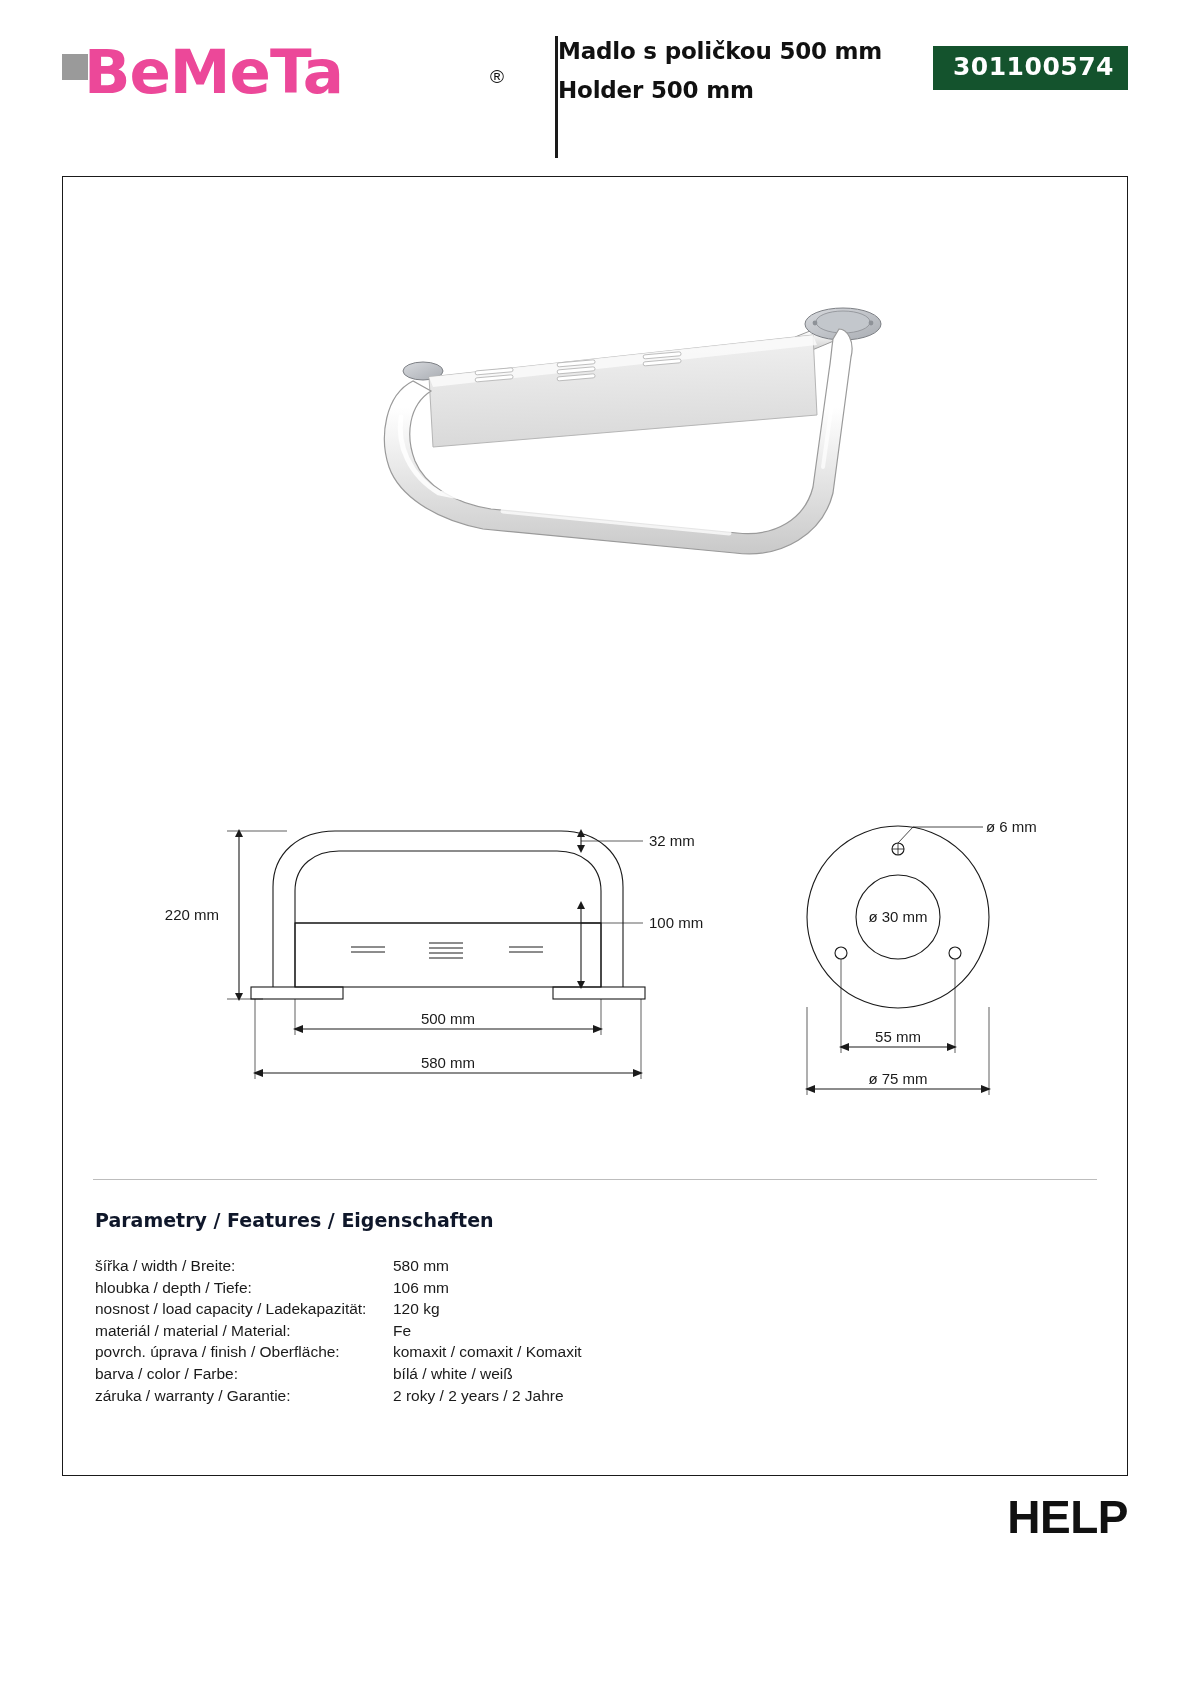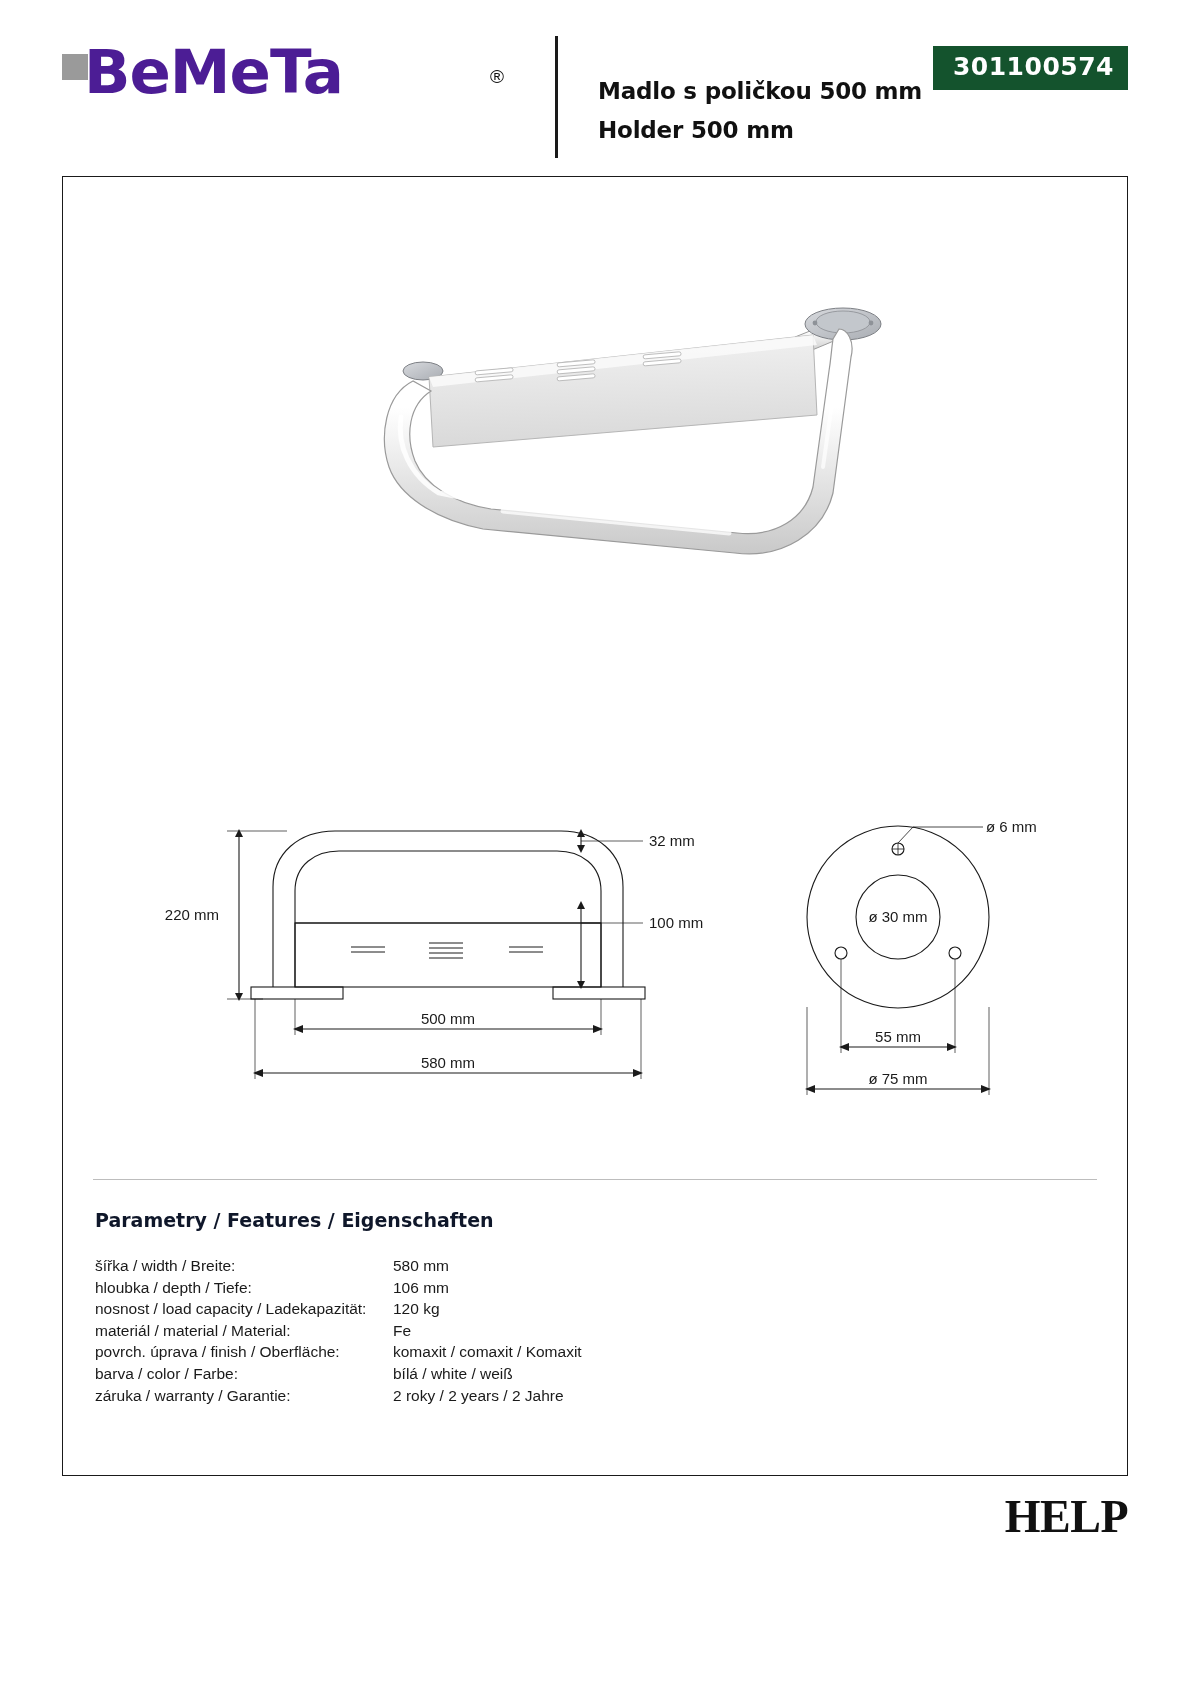--- a/index.html
+++ b/index.html
@@ -41,43 +41,42 @@
   }
   .logo-text {
     position: absolute;
     left: 22px;
     top: 0px;
     font-family: "DejaVu Sans", sans-serif;
     font-weight: bold;
     font-size: 61px;
     letter-spacing: -1px;
     line-height: 72px;
-    color: #4c1d95;
+    color: #ec4899;
   }
   .logo-reg {
     position: absolute;
     left: 428px;
     top: 30px;
     font-size: 19px;
     color: #111;
   }
   .title-rule {
     position: absolute;
     left: 493px;
     top: 8px;
     width: 3px;
     height: 122px;
     background: #1a1a1a;
   }
   .titles {
     position: absolute;
-    left: 536px;
+    left: 496px;
     top: 4px;
     width: 380px;
-    margin-top: 40px;
   }
   .titles div {
     font-family: "DejaVu Sans", sans-serif;
     font-weight: bold;
     font-size: 23px;
     line-height: 39px;
     color: #111;
     letter-spacing: -0.2px;
   }
   .code-badge {
@@ -157,21 +156,21 @@
   .params-table td.label {
     width: 290px;
     padding-right: 8px;
   }
 
   
   .help {
     position: absolute;
     right: 62px;
     top: 1490px;
-    font-family: Liberation Serif, serif;
+    font-family: Liberation Sans, sans-serif;
     font-weight: bold;
     font-size: 46px;
     letter-spacing: -0.5px;
     color: #111;
   }
 
   svg { display: block; }
   .dimtxt {
     font-family: "Liberation Sans", sans-serif;
     font-size: 15px;

